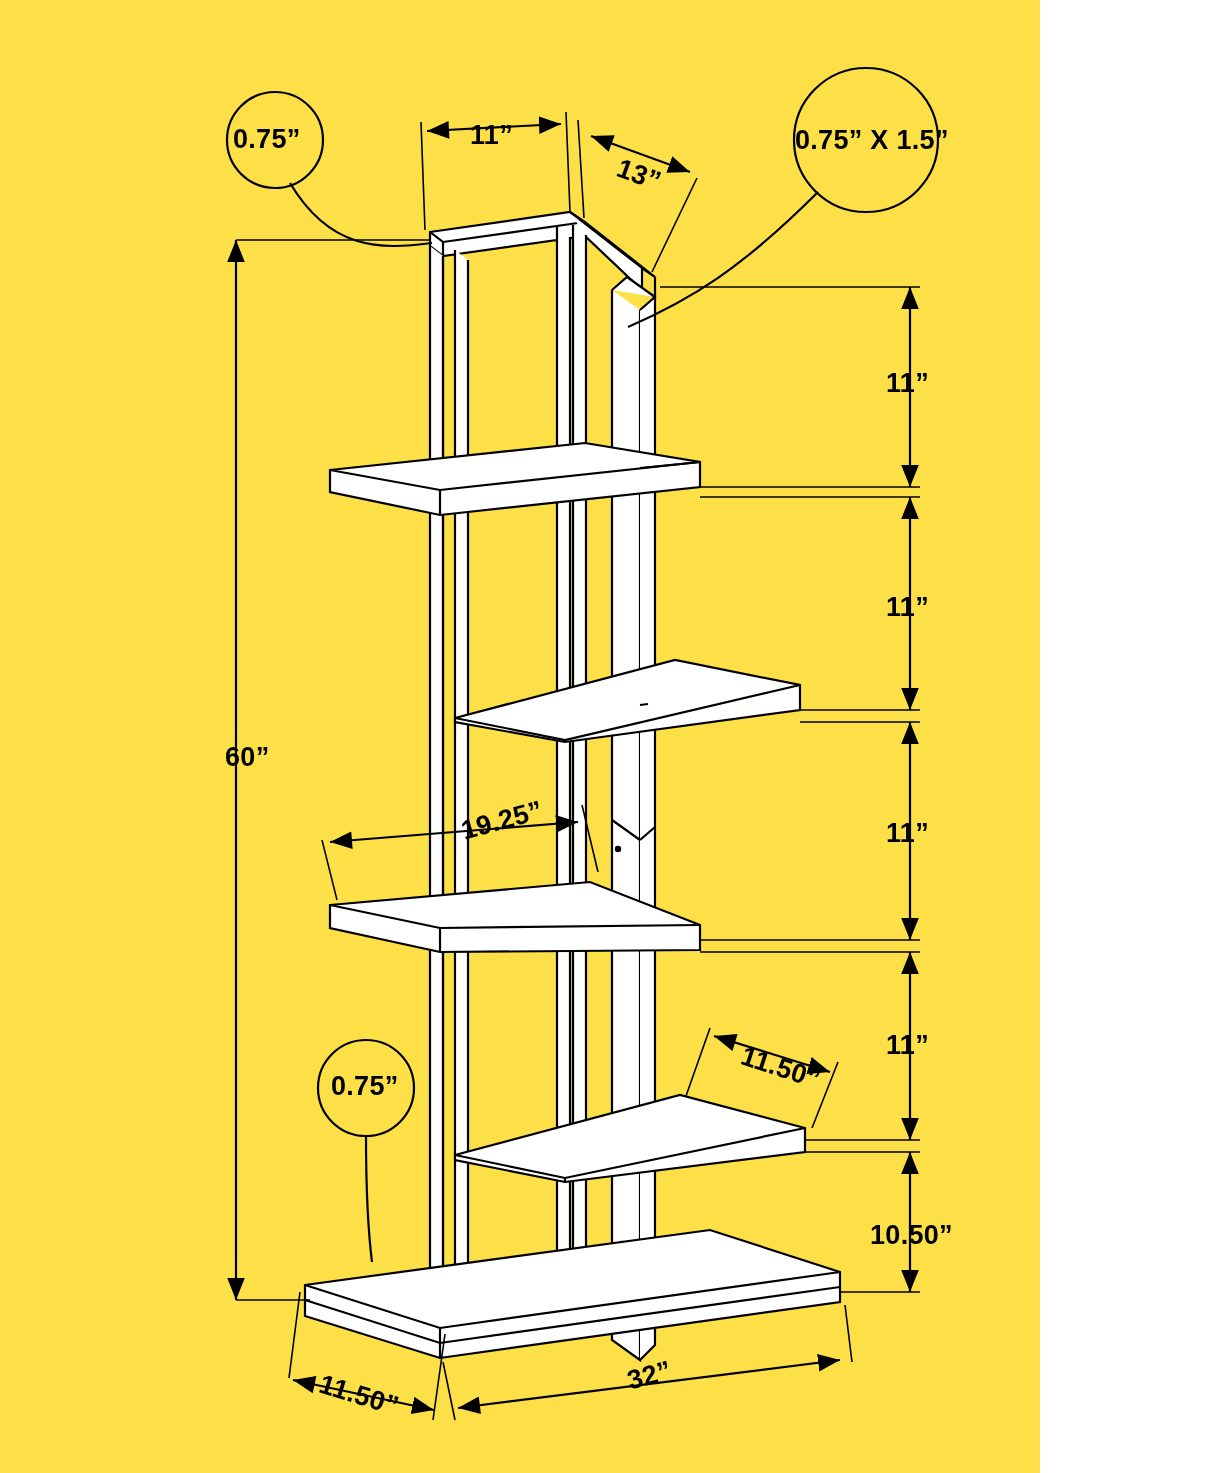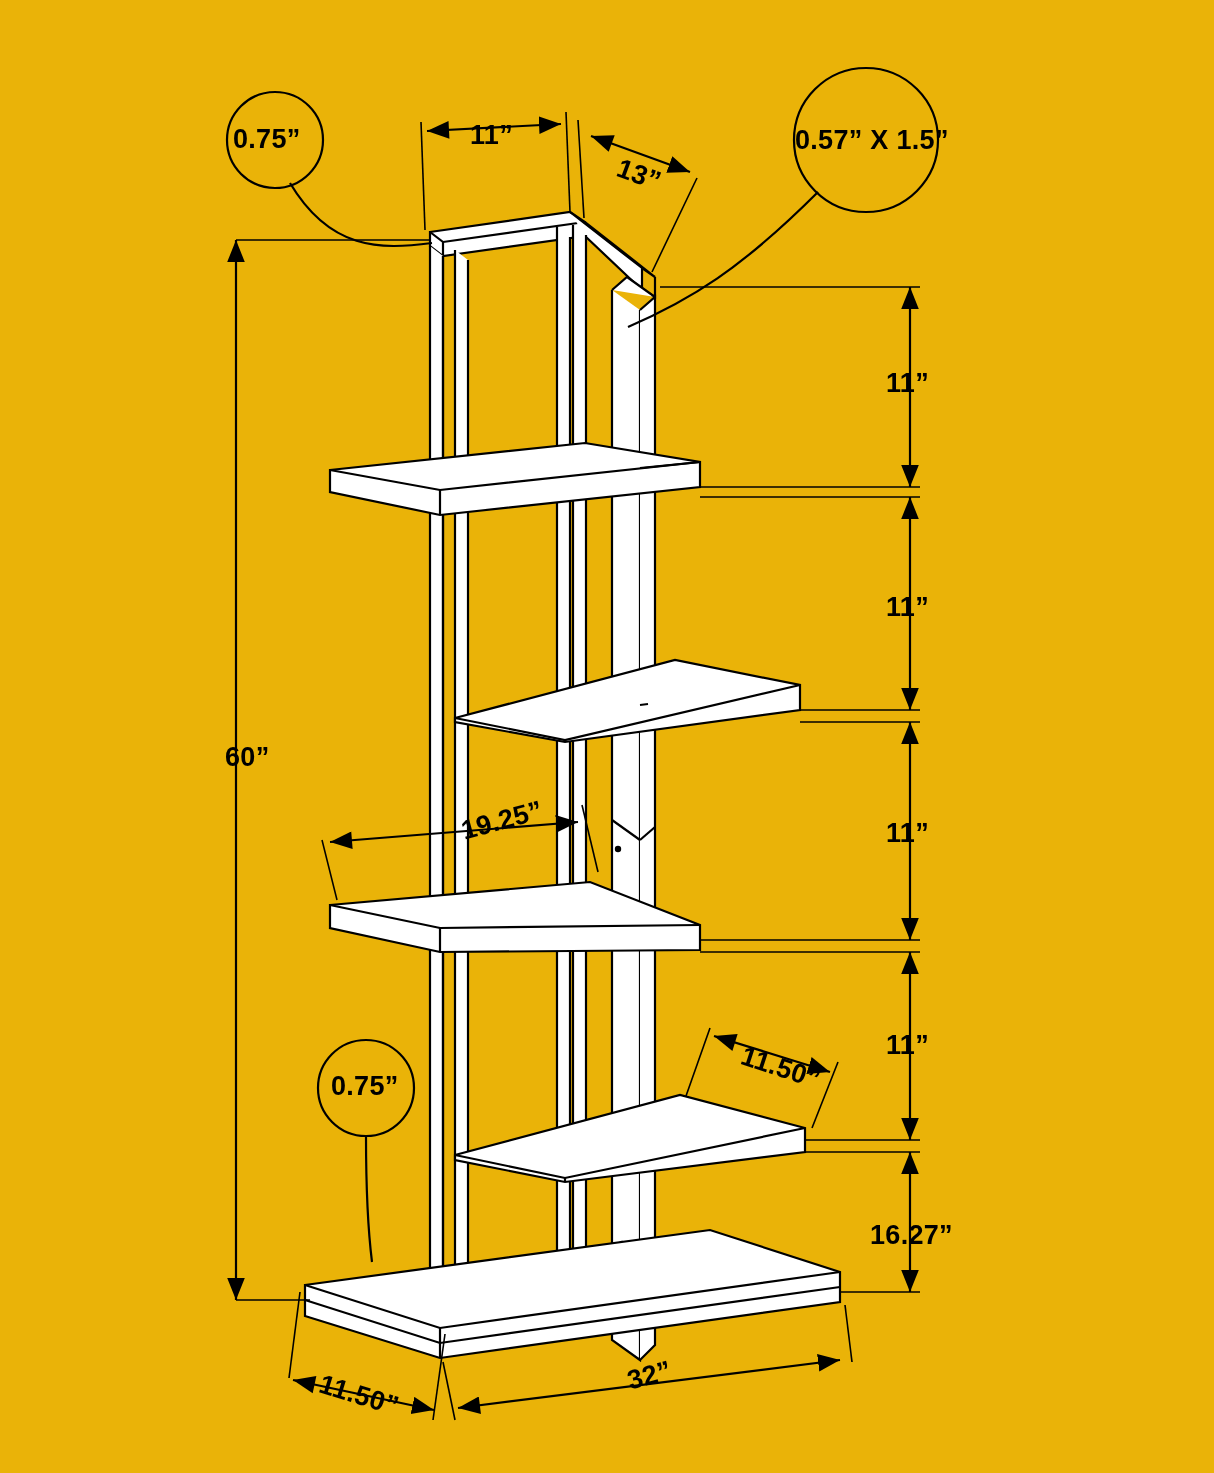--- a/index.html
+++ b/index.html
@@ -5,23 +5,23 @@
   html, body {
     margin: 0;
     padding: 0;
     background: #ffffff;
   }
   body {
     font-family: "Liberation Sans", sans-serif;
   }
   #stage {
     position: relative;
-    width: 1214px;
+    width: 1040px;
     height: 1473px;
-    background: #eab308;
+    background: #fde047;
     overflow: hidden;
   }
   svg.drawing {
     position: absolute;
     left: 0;
     top: 0;
     width: 1214px;
     height: 1473px;
   }
   .lbl {
@@ -156,32 +156,32 @@
       <path d="M293 1380 L434 1410" marker-start="url(#arrStart)" marker-end="url(#arrEnd)"></path>
 
       <path d="M443 1362 L455 1420" stroke-width="1.6"></path>
       <path d="M845 1305 L852 1362" stroke-width="1.6"></path>
       <path d="M458 1408 L840 1360" marker-start="url(#arrStart)" marker-end="url(#arrEnd)"></path>
 
     </g>
   </svg>
 
   <div class="lbl" style="left:233px; top:124px;">0.75”</div>
-  <div class="lbl" style="left:795px; top:125px;">0.57” X 1.5”</div>
+  <div class="lbl" style="left:795px; top:125px;">0.75” X 1.5”</div>
   <div class="lbl" style="left:331px; top:1071px;">0.75”</div>
 
   <div class="lbl" style="left:470px; top:120px;">11”</div>
   <div class="lbl rot-b" style="left:618px; top:152px;">13”</div>
 
   <div class="lbl" style="left:225px; top:742px;">60”</div>
 
   <div class="lbl" style="left:886px; top:368px;">11”</div>
   <div class="lbl" style="left:886px; top:592px;">11”</div>
   <div class="lbl" style="left:886px; top:818px;">11”</div>
   <div class="lbl" style="left:886px; top:1030px;">11”</div>
-  <div class="lbl" style="left:870px; top:1220px;">16.27”</div>
+  <div class="lbl" style="left:870px; top:1220px;">10.50”</div>
 
   <div class="lbl rot-c" style="left:462px; top:816px;">19.25”</div>
   <div class="lbl rot-d" style="left:742px; top:1040px;">11.50”</div>
   <div class="lbl rot-e" style="left:320px; top:1368px;">11.50”</div>
   <div class="lbl rot-c" style="left:628px; top:1366px;">32”</div>
 
 </div>
 
 </body></html>

